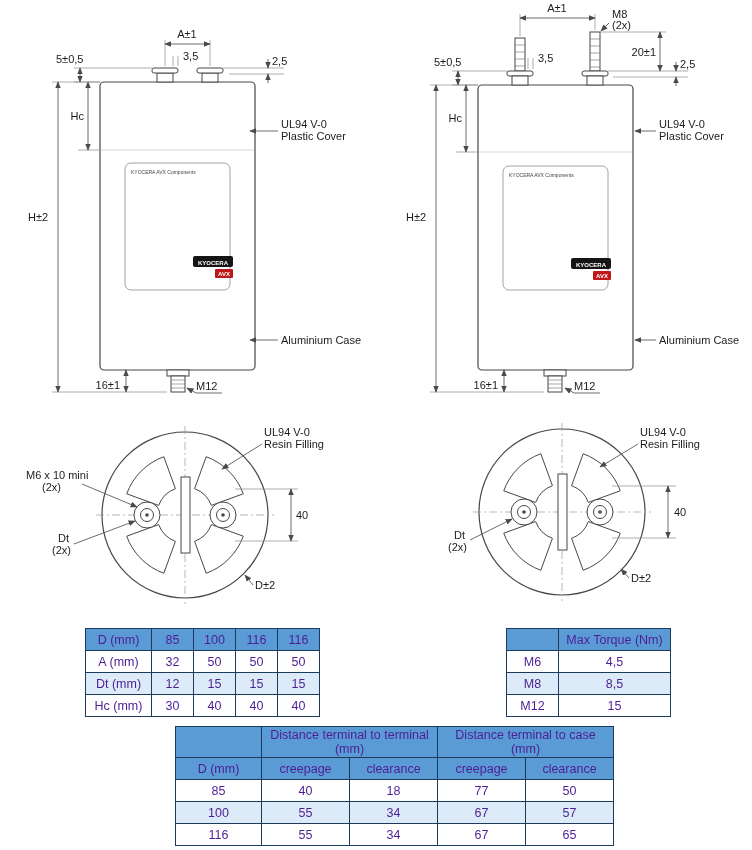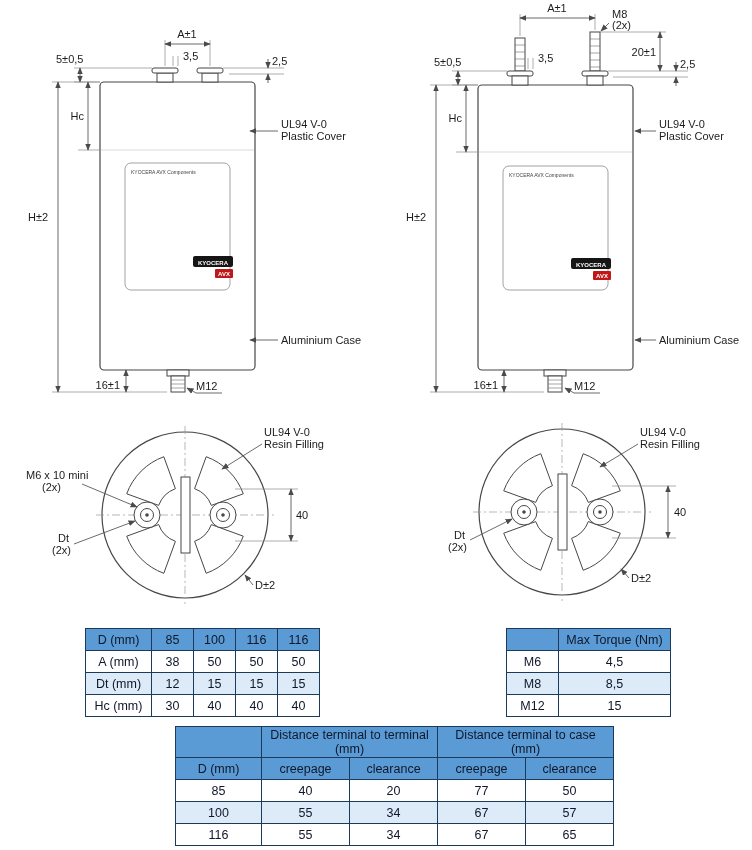--- a/index.html
+++ b/index.html
@@ -10,21 +10,21 @@
   svg .tiny{font-size:5px;fill:#444}
   svg .logok{font-size:6px;fill:#fff;font-weight:bold;text-anchor:middle}
   svg .logoa{font-size:6px;fill:#fff;font-weight:bold;text-anchor:middle}
   .o{fill:#fff;stroke:#474747;stroke-width:1.2}
   .o2{fill:#fff;stroke:#474747;stroke-width:1}
   .d{stroke:#5a5a5a;stroke-width:0.9;fill:none}
   .e{stroke:#8a8a8a;stroke-width:0.7;fill:none}
   .j{stroke:#c9c9c9;stroke-width:0.7;fill:none}
   .cl{stroke:#9a9a9a;stroke-width:0.7;stroke-dasharray:8 3 2 3;fill:none}
   .th{stroke:#6a6a6a;stroke-width:0.6}
-  table.t{position:absolute;border-collapse:collapse;font-size:12.5px;color:#0f172a;}
+  table.t{position:absolute;border-collapse:collapse;font-size:12.5px;color:#4c1d95;}
   table.t td{border:1px solid #1b3a5c;text-align:center;padding:1px 4px;height:19px;background:#fff;}
   table.t tr.hdr td{background:#5b9bd5;}
   table.t tr.alt td{background:#dcebf7;}
 </style>
 </head>
 <body>
 
 <div class="page">
 
 <svg width="752" height="620" viewBox="0 0 752 620">
@@ -284,21 +284,21 @@
   <tbody>
         <tr class="hdr">
     <td>D (mm)</td>
     <td>85</td>
     <td>100</td>
     <td>116</td>
     <td>116</td>
   </tr>
   <tr>
     <td>A (mm)</td>
-    <td>38</td>
+    <td>32</td>
     <td>50</td>
     <td>50</td>
     <td>50</td>
   </tr>
   <tr class="alt">
     <td>Dt (mm)</td>
     <td>12</td>
     <td>15</td>
     <td>15</td>
     <td>15</td>
@@ -357,21 +357,21 @@
   <tr class="hdr">
     <td>D (mm)</td>
     <td>creepage</td>
     <td>clearance</td>
     <td>creepage</td>
     <td>clearance</td>
   </tr>
   <tr>
     <td>85</td>
     <td>40</td>
-    <td>20</td>
+    <td>18</td>
     <td>77</td>
     <td>50</td>
   </tr>
   <tr class="alt">
     <td>100</td>
     <td>55</td>
     <td>34</td>
     <td>67</td>
     <td>57</td>
   </tr>

